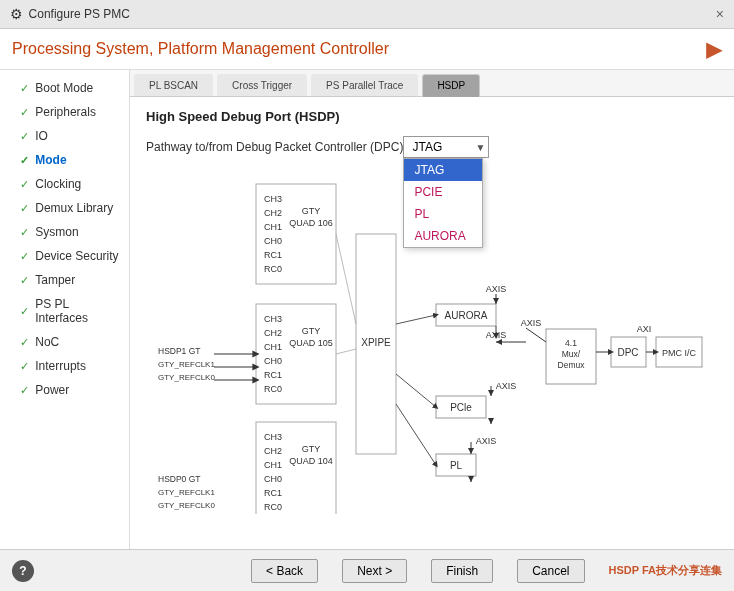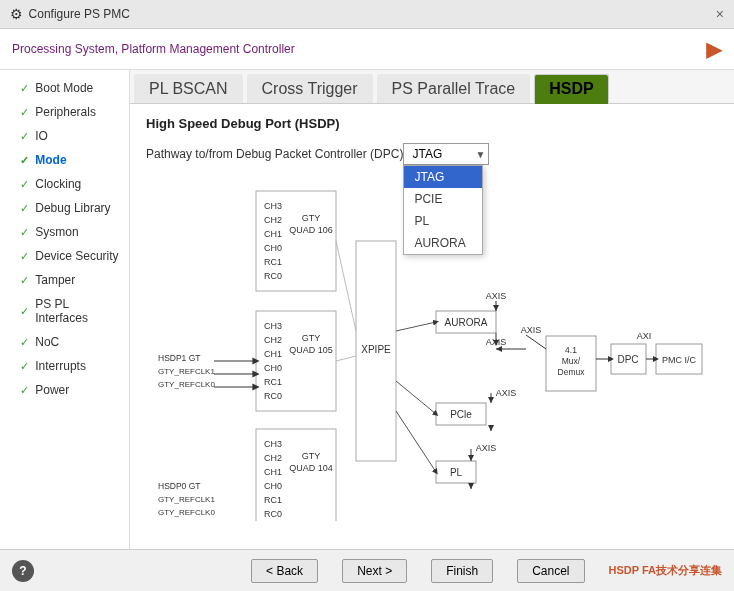--- a/index.html
+++ b/index.html
@@ -19,21 +19,21 @@
     .close-btn { cursor: pointer; color: #666; font-size: 14px; }
     
     .header {
       background: white;
       padding: 8px 12px;
       border-bottom: 1px solid #ddd;
       display: flex;
       align-items: center;
       justify-content: space-between;
     }
-    .header-title { font-size: 12px; color: #701a75; }
+    .header-title { font-size: 16px; color: #c2410c; }
     .header-logo { color: #c8562d; font-size: 20px; font-weight: bold; }
     
     .main-layout {
       display: flex;
       height: calc(591px - 60px - 42px);
     }
     
     .sidebar {
       width: 130px;
       background: white;
@@ -60,36 +60,36 @@
     
     .tabs {
       display: flex;
       border-bottom: 1px solid #ccc;
       background: #f5f5f5;
       padding-top: 4px;
     }
     .tab {
       padding: 5px 14px;
       cursor: pointer;
-      font-size: 16px;
+      font-size: 10px;
       color: #444;
       border: 1px solid transparent;
       border-bottom: none;
       margin-left: 4px;
       background: #e8e8e8;
       border-radius: 3px 3px 0 0;
       text-align: center;
     }
     .tab.active {
-      background: #4d7c0f;
+      background: #a3a3a3;
       border-color: #ccc;
       border-bottom-color: white;
       margin-bottom: -1px;
       color: #000;
-      font-weight: bold;
+      font-weight: normal;
     }
     
     .tab-content {
       padding: 12px 16px;
       position: relative;
     }
     
     .hsdp-title {
       font-size: 13px;
       font-weight: bold;
@@ -135,21 +135,21 @@
       background: white;
       border: 1px solid #aaa;
       z-index: 100;
       min-width: 80px;
       box-shadow: 2px 2px 6px rgba(0,0,0,0.2);
     }
     .dropdown-menu-item {
       padding: 4px 10px;
       cursor: pointer;
       font-size: 12px;
-      color: #404040;
+      color: #be185d;
     }
     .dropdown-menu-item.selected { background: #3366cc; color: white; }
     
     
     .diagram-area {
       position: relative;
       width: 580px;
       height: 340px;
       margin-left: 10px;
     }
@@ -231,21 +231,21 @@
     <div class="sidebar-item active">
       <span class="check">✓</span>
       <span>Mode</span>
     </div>
     <div class="sidebar-item">
       <span class="check">✓</span>
       <span>Clocking</span>
     </div>
     <div class="sidebar-item">
       <span class="check">✓</span>
-      <span>Debug Library</span>
+      <span>Demux Library</span>
     </div>
     <div class="sidebar-item">
       <span class="check">✓</span>
       <span>Sysmon</span>
     </div>
     <div class="sidebar-item">
       <span class="check">✓</span>
       <span>Device Security</span>
     </div>
     <div class="sidebar-item">

